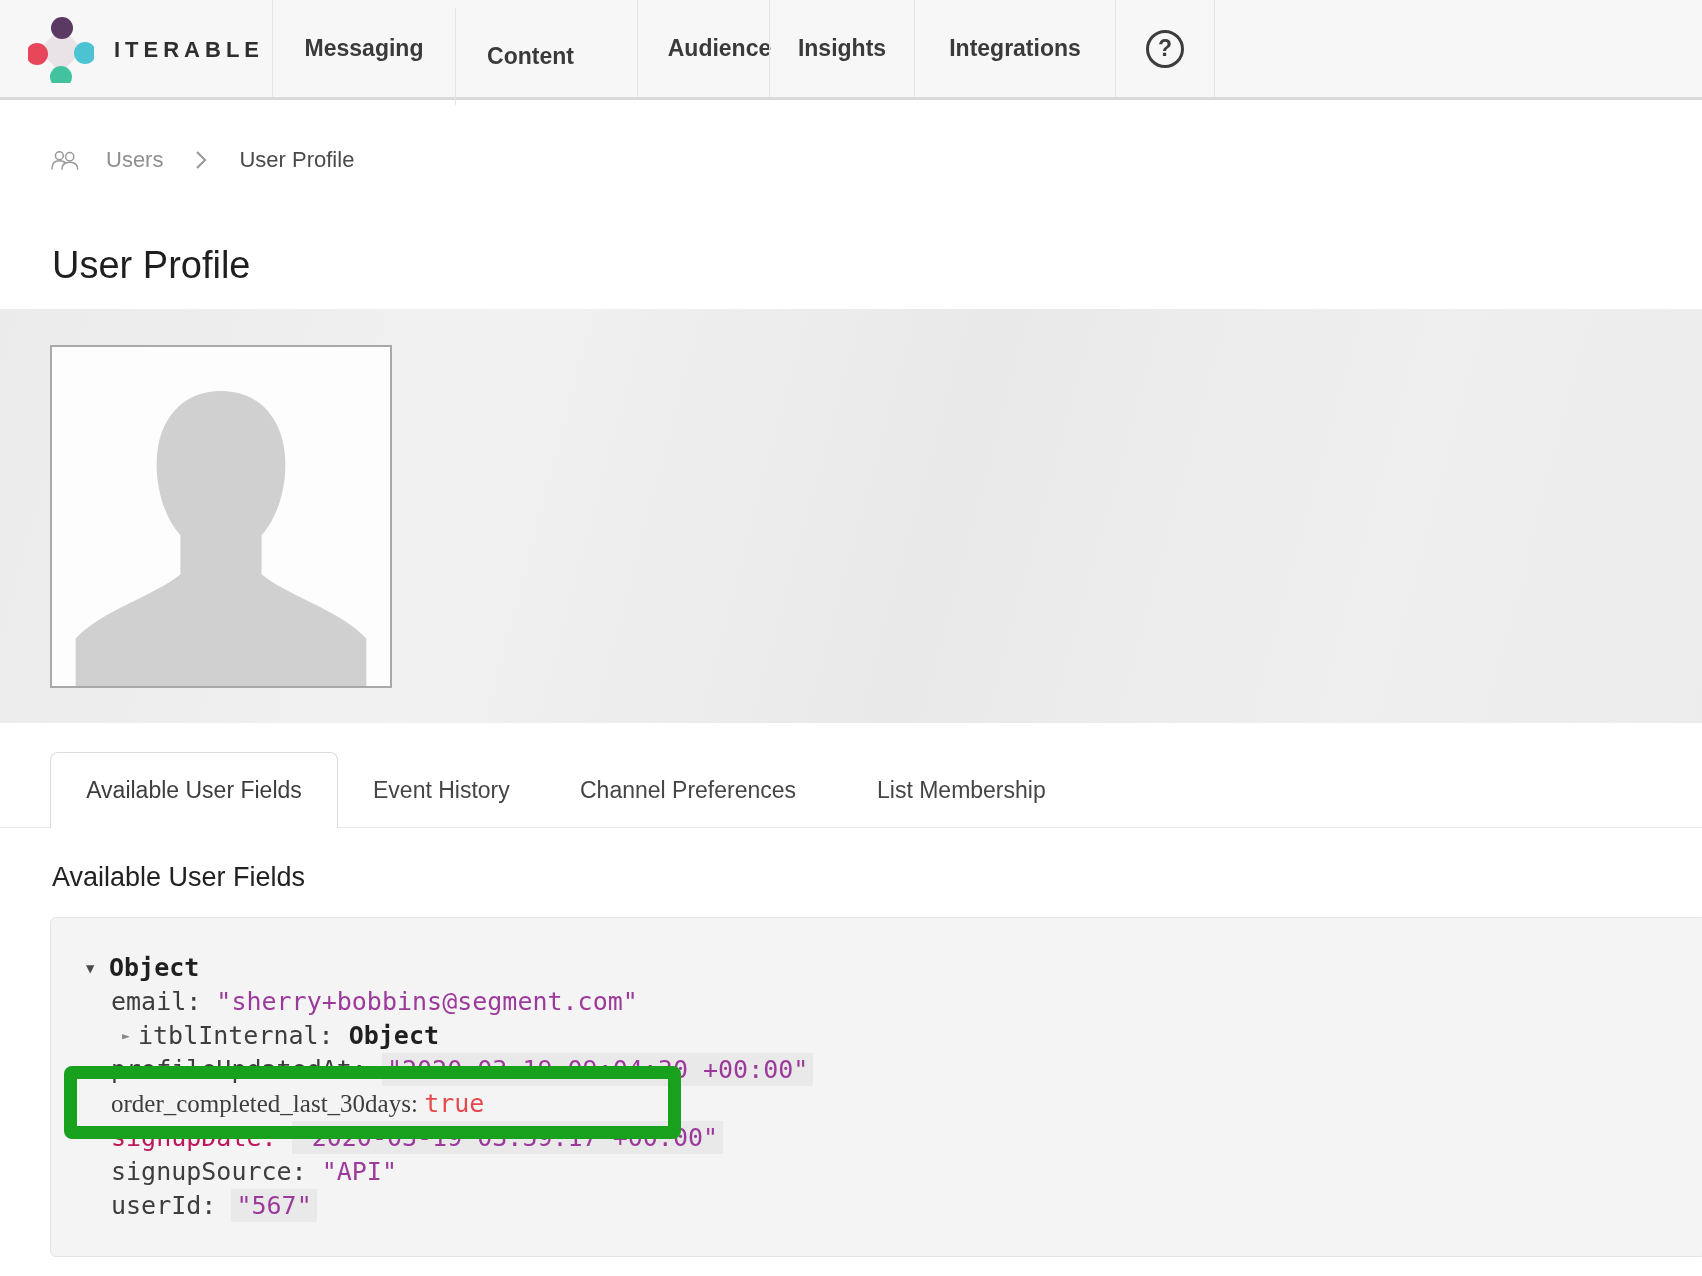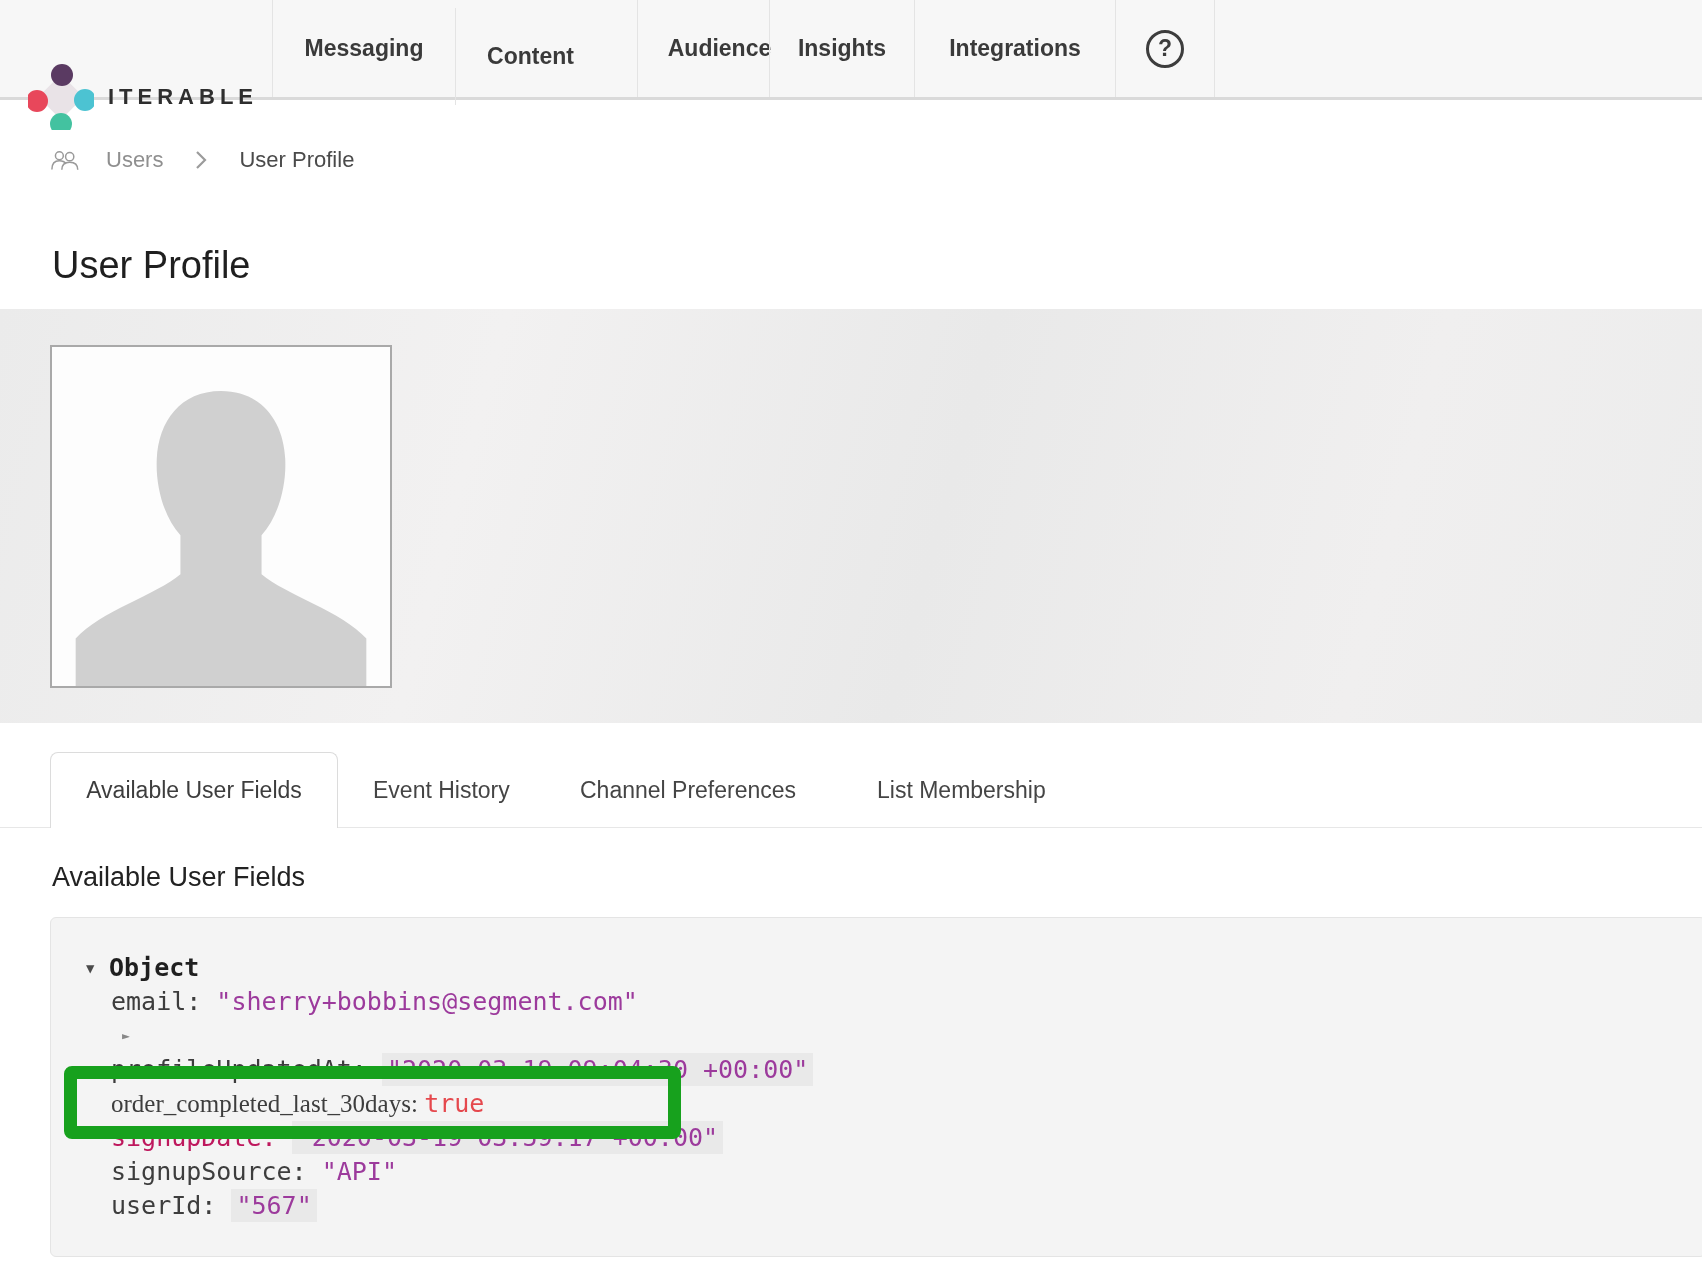--- a/index.html
+++ b/index.html
@@ -3,21 +3,21 @@
 <meta charset="utf-8">
 <style>
   * { margin:0; padding:0; box-sizing:border-box; }
   html,body { width:1702px; height:1276px; background:#ffffff; overflow:hidden;
               font-family:"Liberation Sans", sans-serif; position:relative; }
 
   
   .topnav { position:absolute; left:0; top:0; width:100%; height:100px;
             background:#f7f7f7; border-bottom:3px solid #dadada; }
   .logo { position:absolute; left:28px; top:0; height:100px; display:flex;
-          align-items:center; gap:14px; cursor:pointer;margin-top:47px; }
+          align-items:center; gap:20px; cursor:pointer; }
   .logo-text { font-size:22px; font-weight:700; letter-spacing:5px; color:#2e2e2e; }
   .nav-cell { position:absolute; top:0; height:97px; display:flex; align-items:center;
               justify-content:center; border-left:1px solid #e4e4e4;
               font-size:23px; font-weight:700; color:#3a3a3a; cursor:pointer; }
   .nav-c0 { left:272px; width:183px; }
   .nav-c1 { left:455px; width:150px;margin-top:8px; }
   .nav-c2 { left:605px; width:164px;margin-left:32px; }
   .nav-c3 { left:769px; width:145px; }
   .nav-c4 { left:914px; width:201px; }
   .nav-help { position:absolute; top:0; left:1115px; width:100px; height:97px;
@@ -152,21 +152,21 @@
       <div class="tab-label tab-i3">List Membership</div>
     </div>
 </div>
 
 <h2 class="section-heading">Available User Fields</h2>
 
 <div class="codebox">
   <div class="code-lines" id="code-lines">
       <div class="code-line" style="top: 0px;"><span class="code-marker mk0">▼</span><span class="lv0"><span class="code-key k-bold">Object</span></span></div>
       <div class="code-line" style="top: 34px;"><span class="lv1"><span class="code-key" style="color: rgb(61, 61, 61);">email: </span><span class="v-string" style="color: rgb(156, 58, 156);">"sherry+bobbins@segment.com"</span></span></div>
-      <div class="code-line" style="top: 68px;"><span class="code-marker mk1">►</span></div>
+      <div class="code-line" style="top: 68px;"><span class="code-marker mk1">►</span><span class="lv1e"><span class="code-key" style="color: rgb(61, 61, 61);">itblInternal: </span><span class="v-object">Object</span></span></div>
       <div class="code-line" style="top: 102px;"><span class="lv1"><span class="code-key" style="color: rgb(61, 61, 61);">profileUpdatedAt: </span><span class="v-string v-hl" style="color: rgb(156, 58, 156); background: rgb(233, 233, 233);">"2020-03-19 09:04:30 +00:00"</span></span></div>
       <div class="code-line" style="top: 136px;"><span class="lv1"><span class="code-key" style="color: rgb(61, 61, 61); font-family: Liberation Serif, serif;">order_completed_last_30days: </span><span class="v-boolean" style="color: rgb(229, 72, 77);">true</span></span></div>
       <div class="code-line" style="top: 170px;"><span class="lv1"><span class="code-key" style="color: #be185d; margin-top: 26px;">signupDate: </span><span class="v-string v-hl" style="color: rgb(156, 58, 156); background: rgb(233, 233, 233);">"2020-03-19 03:59:17 +00:00"</span></span></div>
       <div class="code-line" style="top: 204px;"><span class="lv1"><span class="code-key" style="color: rgb(61, 61, 61);">signupSource: </span><span class="v-string" style="color: rgb(156, 58, 156);">"API"</span></span></div>
       <div class="code-line" style="top: 238px;"><span class="lv1"><span class="code-key" style="color: rgb(61, 61, 61);">userId: </span><span class="v-string v-hl" style="color: rgb(156, 58, 156); background: rgb(233, 233, 233);">"567"</span></span></div>
     </div>
 </div>
 
 <div class="annotation-box" style="border: 13px solid rgb(23, 161, 29);"></div>
 

